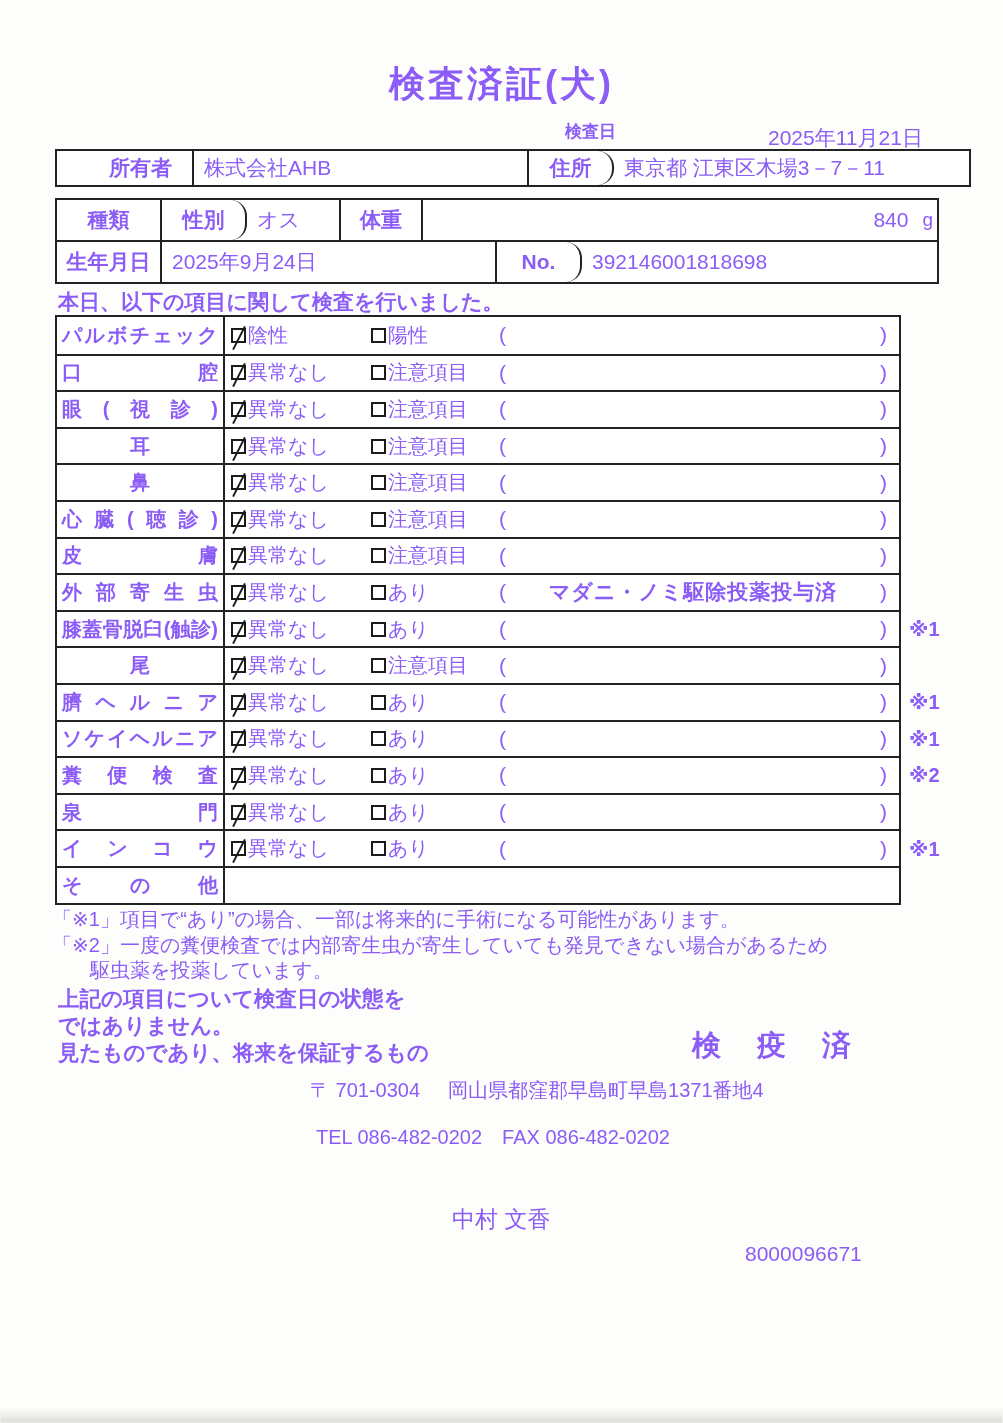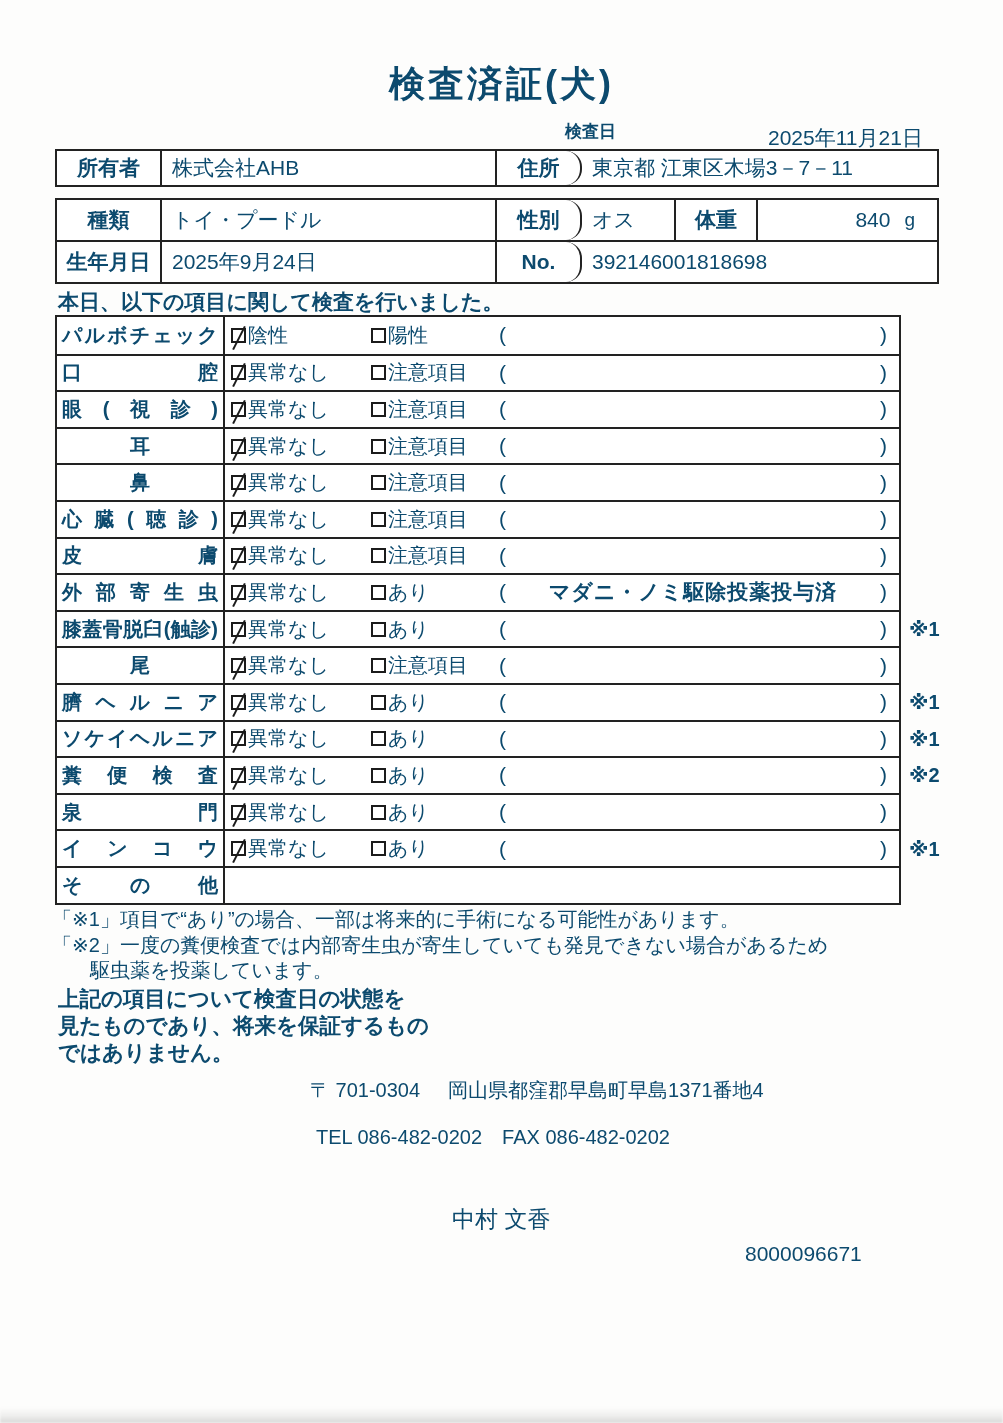--- a/index.html
+++ b/index.html
@@ -5,21 +5,21 @@
   html,body { margin:0; padding:0; }
   body {
     font-family: "Liberation Sans", "DejaVu Sans", sans-serif;
     background:#e8e8e8;
   }
   .page {
     position:relative;
     width:1003px; height:1423px;
     margin:0 auto;
     background:#fdfdfc;
-    color:#0c4a6e;
+    color:#8b5cf6;
     overflow:hidden;
   }
   .abs { position:absolute; }
 
   
   .title {
     left:0; right:0; top:60px;
     text-align:center;
     font-size:36px; font-weight:700; letter-spacing:3px;
   }
@@ -32,32 +32,32 @@
   .tbl-row + .tbl-row { border-top:2px solid #222; }
   .cell {
     display:flex; align-items:center;
     font-size:21px; font-weight:500;
     padding:0 10px; box-sizing:border-box;
     overflow:hidden; white-space:nowrap;
   }
   .cell.rb { border-right:2px solid #222; }
   .cell.lab { justify-content:center; font-weight:600; }
 
-  .owner-tbl { left:55px; top:149px; width:880px; }
+  .owner-tbl { left:55px; top:149px; width:880px;padding-left:32px; }
   .owner-tbl .tbl-row { height:34px; }
   .animal-tbl { left:55px; top:198px; width:880px; }
   .animal-tbl .tbl-row { height:40px; }
 
   .w-lab1 { width:105px; }
   .w-val1 { width:335px; }
   .w-lab2 { width:85px;border-radius:16px; }
   .w-val2 { flex:1; }
   .w-sex  { width:94px; }
   .w-wlab { width:82px; }
-  .w-wval { flex:1; justify-content:flex-end; padding-right:22px; }
+  .w-wval { flex:1; justify-content:flex-end; padding-right:4px; }
   .w-unit { font-size:19px; margin-left:14px; }
 
   .intro { left:58px; top:288px; font-size:21px; font-weight:600; }
 
   
   .insp { left:55px; top:315px; width:842px; border:2px solid #222; background:#fff; display:flex; flex-direction:column; }
   .insp-row { position:relative; display:flex; height:36.6px; box-sizing:border-box; }
   .insp-row + .insp-row { border-top:2px solid #222; }
   .insp-label {
     width:168px; border-right:2px solid #222;
@@ -129,21 +129,20 @@
       <div class="cell lab rb w-lab1">所有者</div>
       <div class="cell rb w-val1">株式会社AHB</div>
       <div class="cell lab rb w-lab2">住所</div>
       <div class="cell w-val2">東京都 江東区木場3－7－11</div>
     </div>
   </div>
 
   <div class="abs tbl animal-tbl">
     <div class="tbl-row">
       <div class="cell lab rb w-lab1">種類</div>
-      <div class="cell rb w-val1">トイ・プードル</div>
       <div class="cell lab rb w-lab2">性別</div>
       <div class="cell rb w-sex">オス</div>
       <div class="cell lab rb w-wlab">体重</div>
       <div class="cell w-wval">
         <span>840</span>
         <span class="w-unit">g</span>
       </div>
     </div>
     <div class="tbl-row">
       <div class="cell lab rb w-lab1">生年月日</div>
@@ -501,24 +500,25 @@
           <div class="insp-content"></div>
         </div></div>
   </div>
 
   <div class="abs fn1">「※1」項目で“あり”の場合、一部は将来的に手術になる可能性があります。</div>
   <div class="abs fn2a">「※2」一度の糞便検査では内部寄生虫が寄生していても発見できない場合があるため</div>
   <div class="abs fn2b">駆虫薬を投薬しています。</div>
 
   <div class="abs disc">
     <div>上記の項目について検査日の状態を</div>
+    <div>ではありません。</div>
     <div>見たものであり、将来を保証するもの</div>
-    <div>ではありません。</div>
   </div>
 
+  <div class="abs stamp">検 疫 済</div>
 
   <div class="abs postal">
     <span>〒 701-0304</span><span class="gap"></span><span>岡山県都窪郡早島町早島1371番地4</span>
   </div>
 
   <div class="abs telfax">
     <span>TEL 086-482-0202</span><span class="gap"></span><span>FAX 086-482-0202</span>
   </div>
 
   <div class="abs vet">中村 文香</div>

